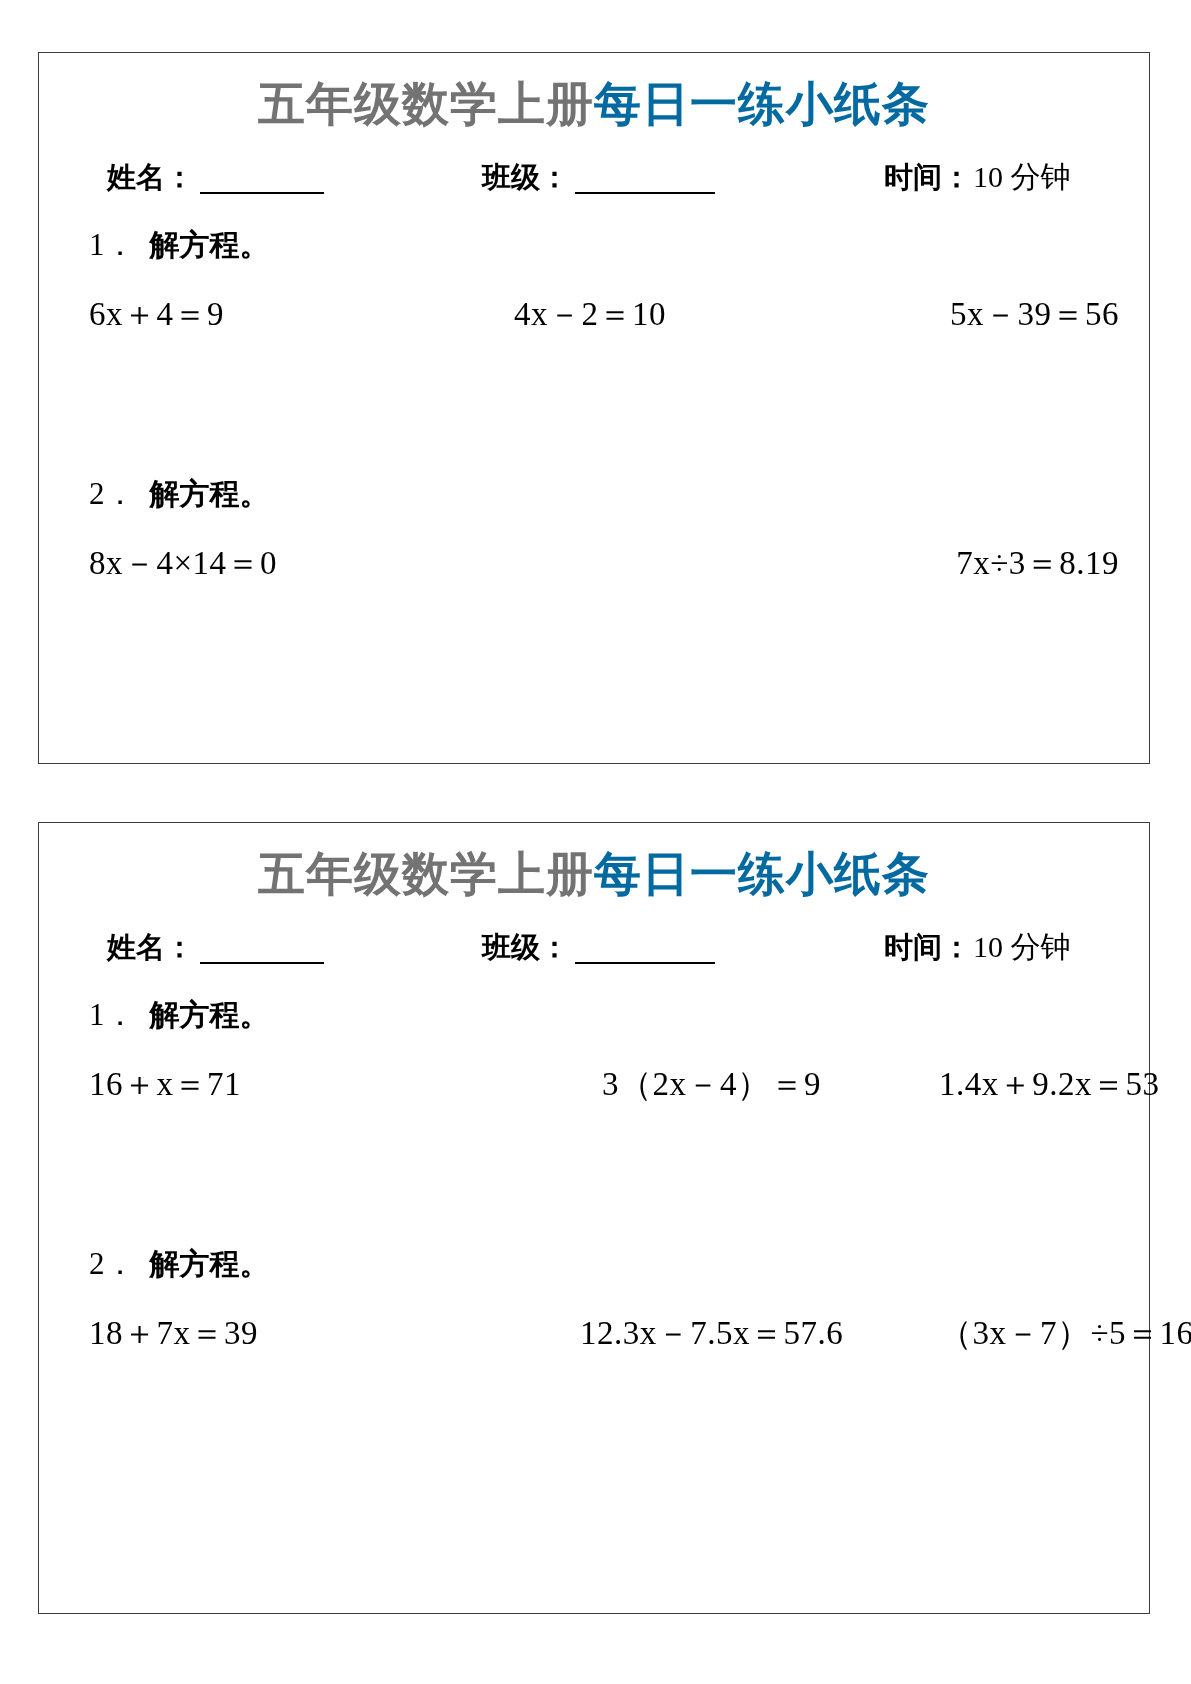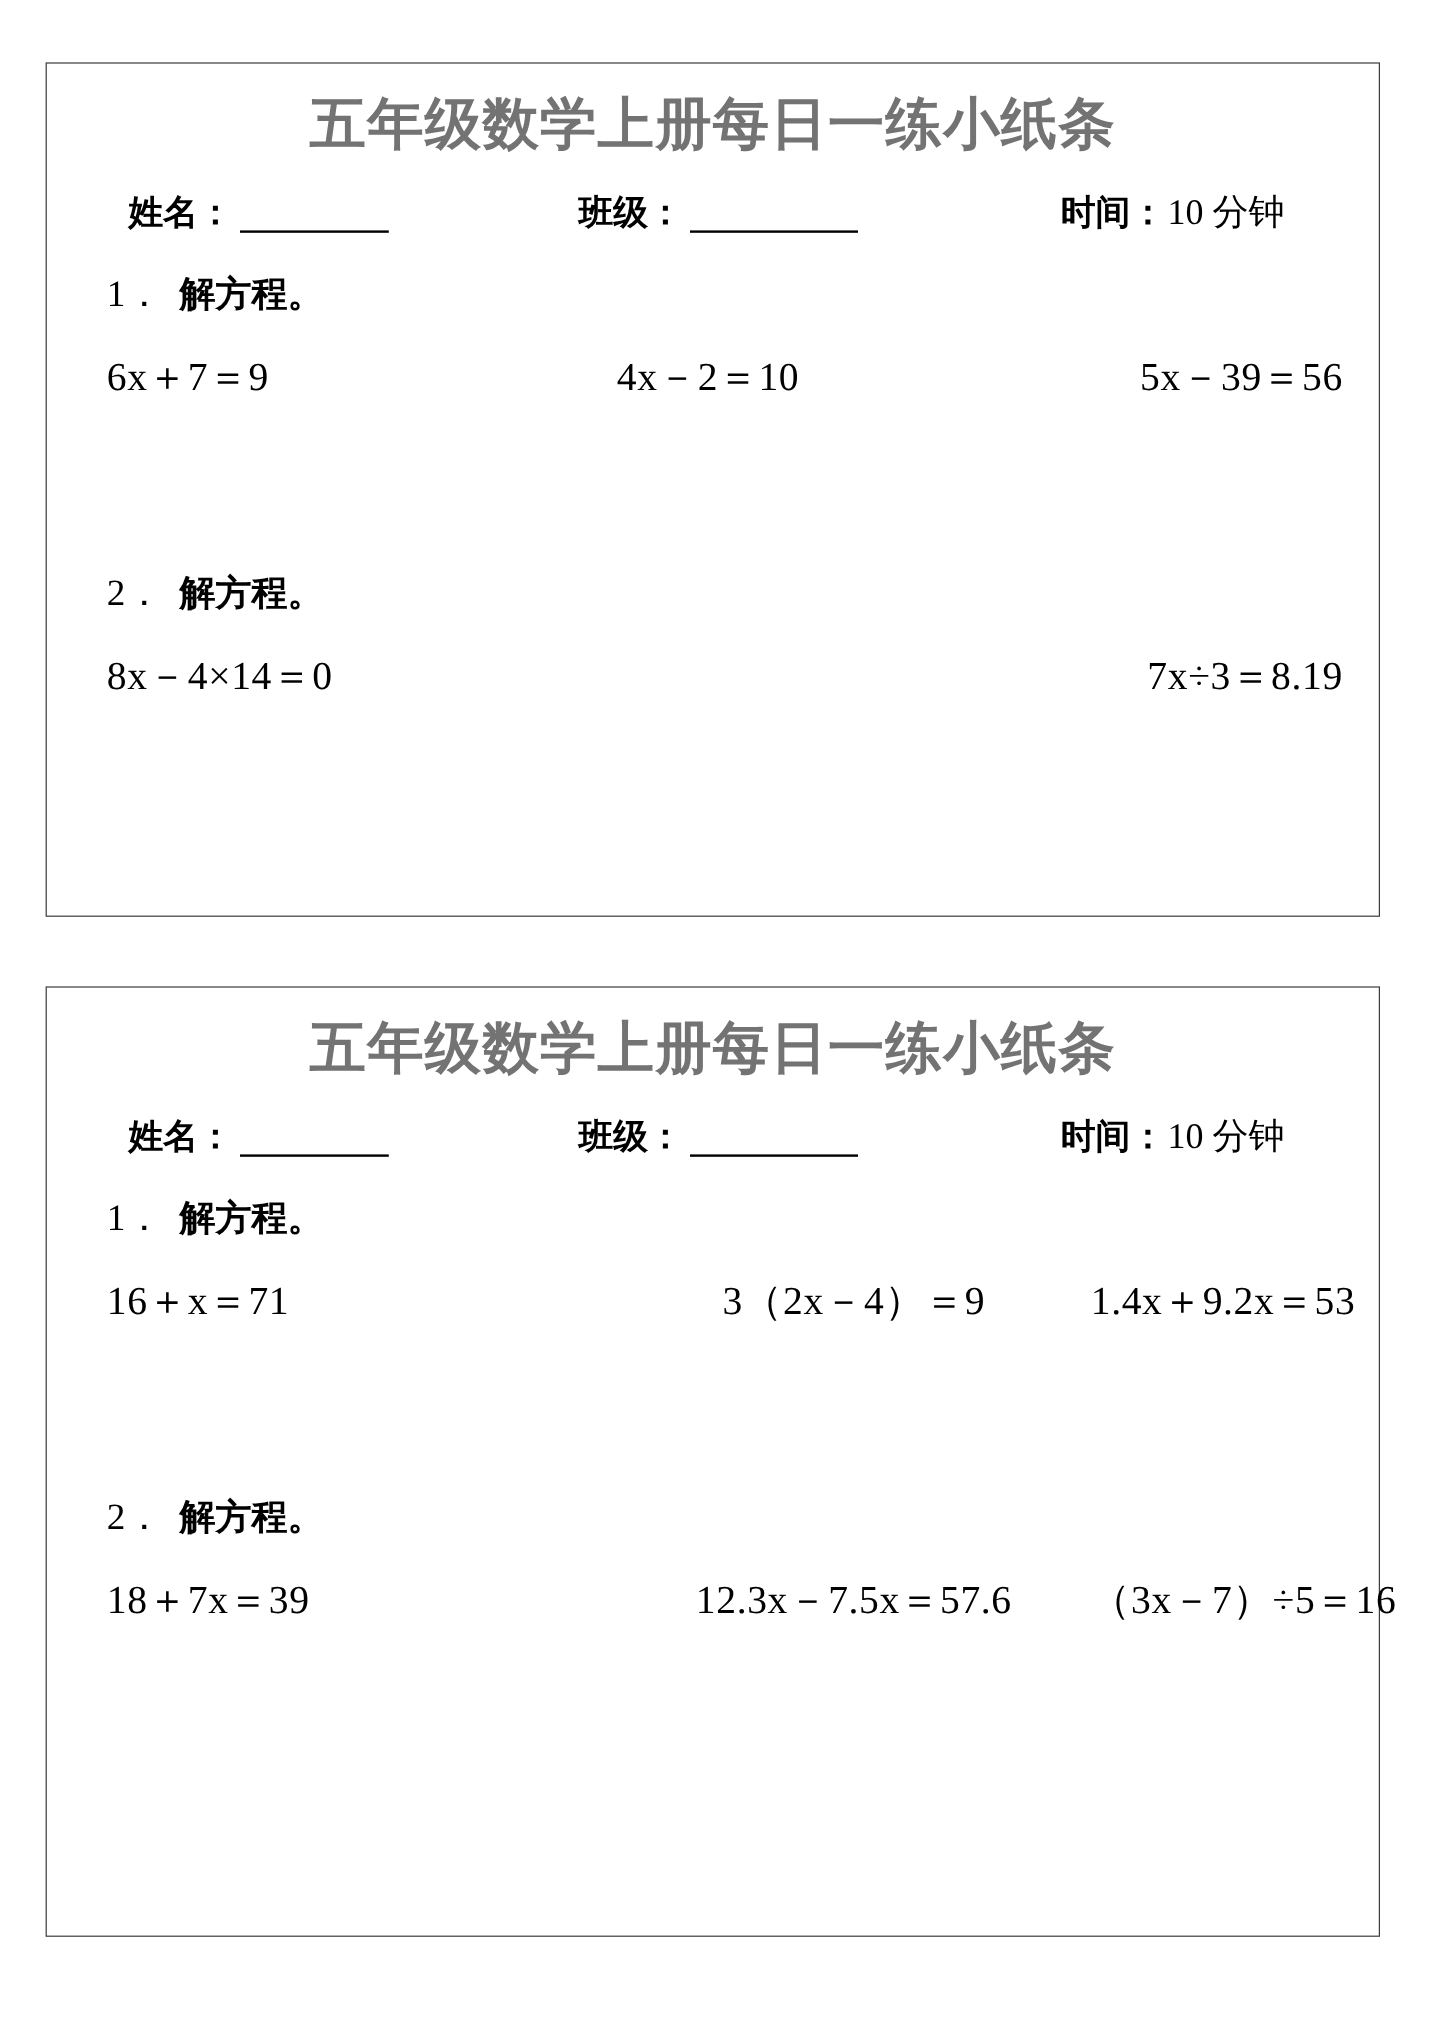--- a/index.html
+++ b/index.html
@@ -44,21 +44,21 @@
     white-space: nowrap;
     line-height: 1.15;
   }
   .title-text {
     font-family: "DejaVu Sans", "Liberation Sans", sans-serif;
     font-weight: bold;
     font-size: 47px;
     letter-spacing: 1px;
   }
   .title-black { color: #737373; }
-  .title-red   { color: #737373; }
+  .title-red   { color: #0369a1; }
 
   
   .meta-row {
     display: flex;
     align-items: flex-end;
     margin-top: 26px;
     padding: 0 34px 0 68px;
     font-size: 30px;
     white-space: nowrap;
   }
@@ -121,21 +121,21 @@
     font-size: 33px;
     white-space: nowrap;
   }
   .eq {
     font-family: "Liberation Serif", "DejaVu Serif", serif;
     font-size: 33px;
     letter-spacing: 0.5px;
   }
   .eq-col-0 { width: 425px; flex: 0 0 425px; }
   .eq-col-1 { width: 395px; flex: 0 0 395px; }
-  .eq-col-2 { flex: 1 1 auto; text-align: right; padding-right: 12px; }
+  .eq-col-2 { flex: 1 1 auto; text-align: right; padding-right: 12px; margin-left: 30px; }
 
   .eq-col-1.center { text-align: center; }
 
   .work-space { height: 110px; }
   .work-space-tall { height: 148px; }
 </style>
 </head>
 <body>
 
 <div class="page">
@@ -162,21 +162,21 @@
         <span class="meta-time-value">10 分钟</span>
       </div>
     </div>
 
     <div class="exercise">
       <div class="exercise-heading">
         <span class="ex-num">1．</span>
         <span class="ex-title">解方程。</span>
       </div>
       <div class="eq-row">
-        <div class="eq eq-col-0">6x＋7＝9</div>
+        <div class="eq eq-col-0">6x＋4＝9</div>
         <div class="eq eq-col-1">4x－2＝10</div>
         <div class="eq eq-col-2">5x－39＝56</div>
       </div>
       <div class="work-space"></div>
     </div>
 
     <div class="exercise">
       <div class="exercise-heading">
         <span class="ex-num">2．</span>
         <span class="ex-title">解方程。</span>

